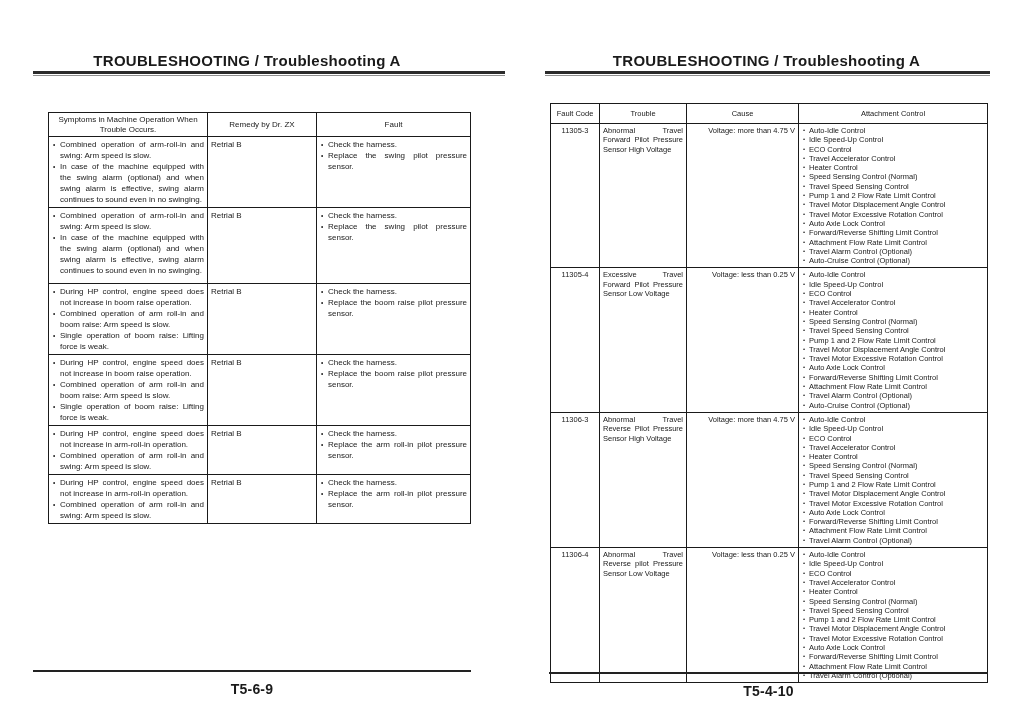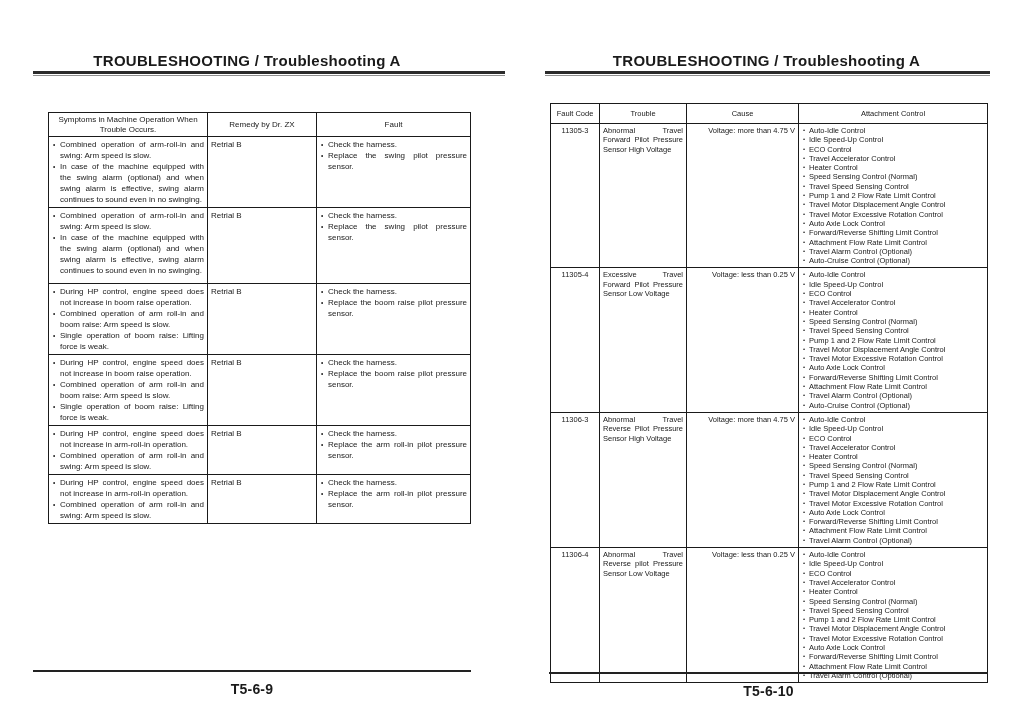--- a/index.html
+++ b/index.html
@@ -291,13 +291,13 @@
           <div class="bi il">Auto Axle Lock Control</div>
           <div class="bi il">Forward/Reverse Shifting Limit Control</div>
           <div class="bi il">Attachment Flow Rate Limit Control</div>
           <div class="bi il">Travel Alarm Control (Optional)</div>
         </td>
       </tr>
     </tbody>
 </table>
 
 <div class="abs footer-rule footrule-right"></div>
-<div class="abs page-number pagenum-right">T5-6-10</div>
+<div class="abs page-number pagenum-right">T5-4-10</div>
 
 </body></html>

